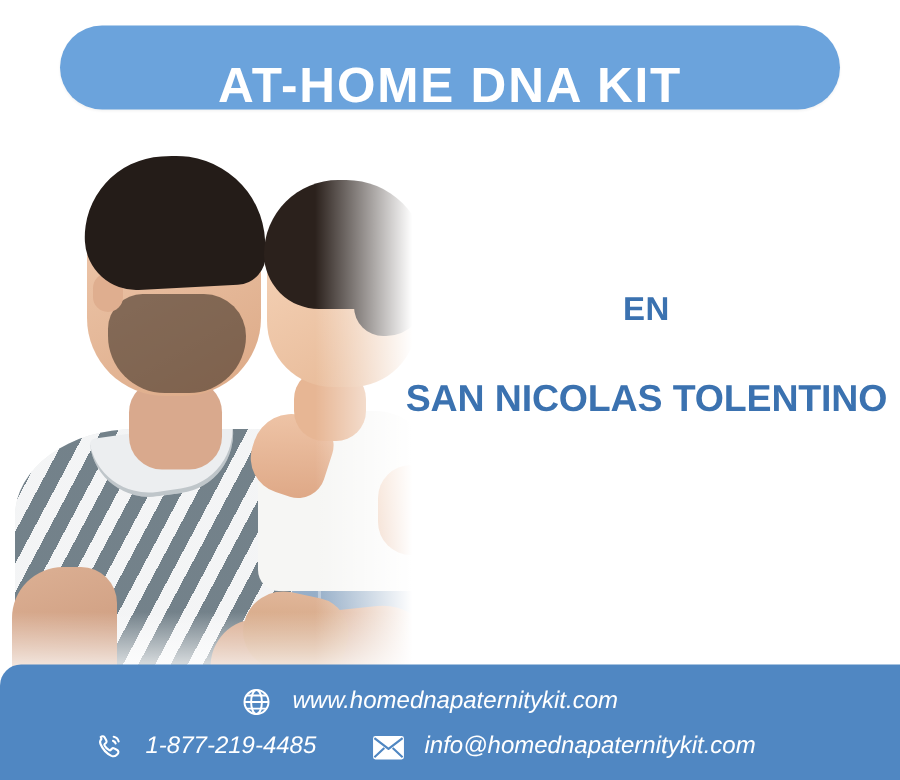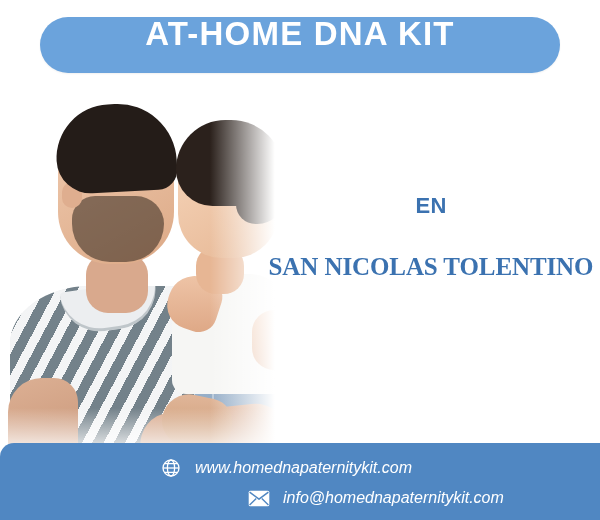--- a/index.html
+++ b/index.html
@@ -22,21 +22,21 @@
   
   .banner {
     position: absolute;
     left: 40px;
     top: 17px;
     width: 520px;
     height: 56px;
     background: #6ba3dc;
     border-radius: 28px;
     display: flex;
-    align-items: flex-start;
+    align-items: flex-end;
     justify-content: center;
     box-shadow: 0 1px 2px rgba(0,0,0,0.06);
   }
   .banner-title {
     color: #ffffff;
     font-size: 33px;
     font-weight: bold;
     letter-spacing: 1.2px;
     line-height: 1;
     white-space: nowrap;
@@ -281,21 +281,21 @@
   }
   .headline-line {
     color: #3b72b0;
     font-weight: bold;
     line-height: 1;
     white-space: nowrap;
     font-family: "Liberation Sans", sans-serif;
   }
   .headline-line.l1 { font-size: 25px; letter-spacing: 0.3px; }
   .headline-line.l2 { font-size: 22px; margin-top: 37px; letter-spacing: 0.3px; }
-  .headline-line.l3 { font-size: 25px; margin-top: 37px; letter-spacing: -0.1px; font-family: Liberation Serif, serif; }
+  .headline-line.l3 { font-size: 25px; margin-top: 37px; letter-spacing: -0.1px; }
 
   
   .footer {
     position: absolute;
     left: 0;
     top: 443px;
     width: 600px;
     height: 77px;
     background: #5087c2;
     border-top-left-radius: 14px;
@@ -388,20 +388,30 @@
           <circle cx="10" cy="10" r="8"></circle>
           <ellipse cx="10" cy="10" rx="3.6" ry="8"></ellipse>
           <line x1="2" y1="10" x2="18" y2="10"></line>
           <line x1="3.3" y1="5.6" x2="16.7" y2="5.6"></line>
           <line x1="3.3" y1="14.4" x2="16.7" y2="14.4"></line>
         </svg>
       </span>
       <span class="footer-text">www.homednapaternitykit.com</span>
     </div>
 
+    <div class="footer-row row-phone">
+      <span class="footer-icon">
+        <svg width="20" height="20" viewBox="0 0 20 20" fill="none" stroke="#ffffff" stroke-width="1.4" stroke-linecap="round">
+          <path d="M4.2 3.4c0.9-0.9 2.1-0.6 2.6 0.3l1.1 2c0.3 0.6 0.2 1.2-0.3 1.6l-0.8 0.7c-0.3 0.3-0.3 0.6-0.1 1 0.7 1.3 1.8 2.4 3.1 3.1 0.4 0.2 0.7 0.2 1-0.1l0.7-0.8c0.4-0.5 1-0.6 1.6-0.3l2 1.1c0.9 0.5 1.2 1.7 0.3 2.6l-0.7 0.7c-0.9 0.9-2.2 1.1-3.4 0.6C8.6 14.6 5.4 11.4 4 8 3.5 6.8 3.7 5.5 4.6 4.6z"></path>
+          <path d="M12.8 3.2c1.6 0.3 2.9 1.5 3.3 3.1"></path>
+          <path d="M12.3 5.9c0.9 0.2 1.6 0.9 1.8 1.8"></path>
+        </svg>
+      </span>
+      <span class="footer-text">1-877-219-4485</span>
+    </div>
 
     <div class="footer-row row-mail">
       <span class="footer-icon">
         <svg width="22" height="17" viewBox="0 0 22 17">
           <rect x="0.7" y="0.7" width="20.6" height="15.6" rx="1.6" fill="#ffffff"></rect>
           <path d="M1.6 2.1 L11 9.2 L20.4 2.1" fill="none" stroke="#5087c2" stroke-width="1.5" stroke-linejoin="round"></path>
           <path d="M1.6 14.9 L8.2 8.6 M20.4 14.9 L13.8 8.6" fill="none" stroke="#5087c2" stroke-width="1.4"></path>
         </svg>
       </span>
       <span class="footer-text">info@homednapaternitykit.com</span>

